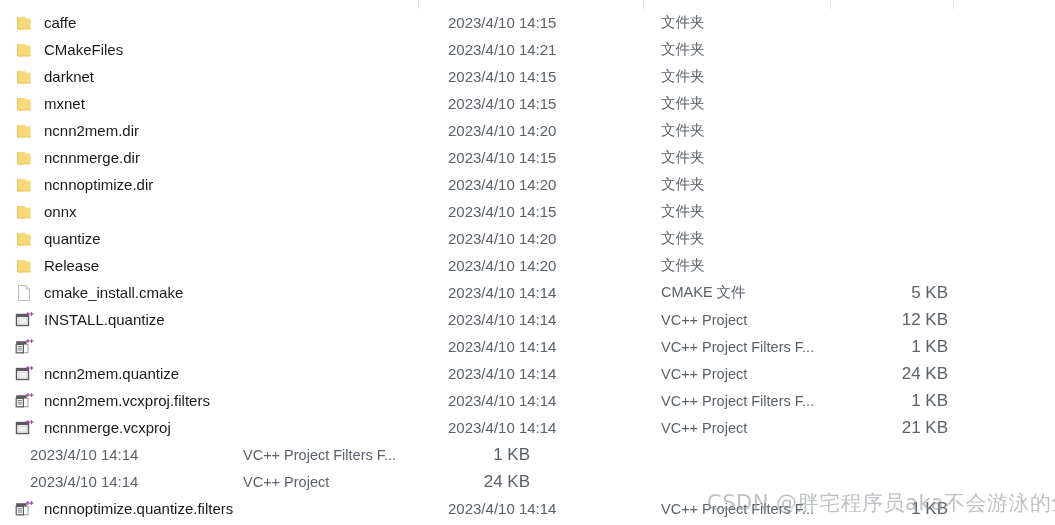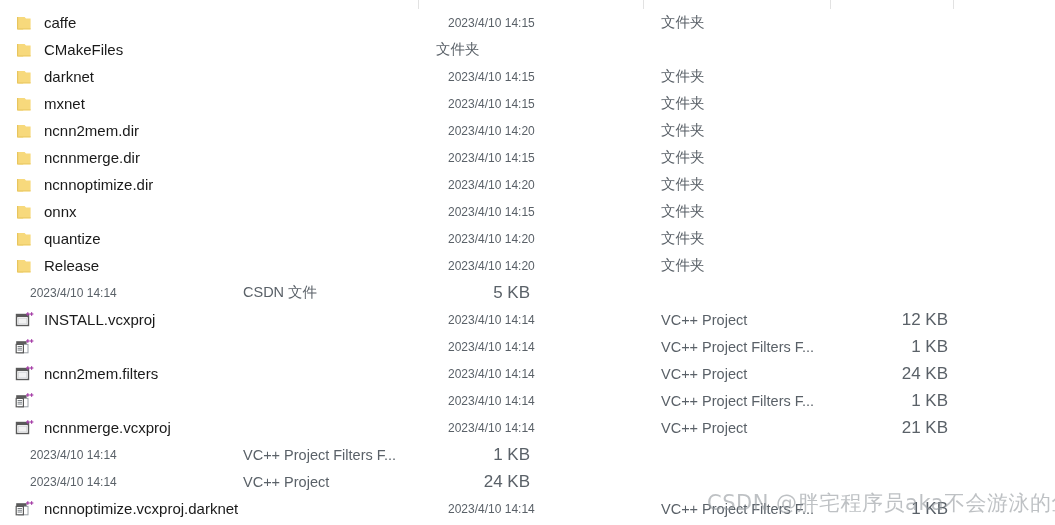--- a/index.html
+++ b/index.html
@@ -58,21 +58,21 @@
     align-items: center;
     padding-left: 14px;
     overflow: hidden;
     white-space: nowrap;
   }
 
   .cell-date {
     width: 225px;
     padding-left: 30px;
     color: #5a6168;
-    font-size: 12px;
+    font-size: 15px;
     white-space: nowrap;
   }
 
   .cell-type {
     width: 187px;
     padding-left: 18px;
     color: #5a6168;
     font-size: 14.5px;
     white-space: nowrap;
     overflow: hidden;
@@ -149,20 +149,21 @@
       <div class="cell-name">
         <span class="icon">
           <svg viewBox="0 0 20 20">
             <path d="M3 4 H9 L10.4 5.6 H9.2 V16.4 H3 Z" fill="#e8c55e"></path>
             <path d="M4.2 4 H10.6 L12 5.6 H16.6 V16.4 H4.2 Z" fill="#f7d97c"></path>
             <path d="M4.2 15 H16.6 V16.4 H4.2 Z" fill="#e8c55e" opacity="0.55"></path>
           </svg>
         </span>
         <span class="name-text">CMakeFiles</span>
       </div>
+      <div class="cell-date">2023/4/10 14:21</div>
       <div class="cell-type">文件夹</div>
       <div class="cell-size"></div>
     </div>
     <div class="row">
       <div class="cell-name">
         <span class="icon">
           <svg viewBox="0 0 20 20">
             <path d="M3 4 H9 L10.4 5.6 H9.2 V16.4 H3 Z" fill="#e8c55e"></path>
             <path d="M4.2 4 H10.6 L12 5.6 H16.6 V16.4 H4.2 Z" fill="#f7d97c"></path>
             <path d="M4.2 15 H16.6 V16.4 H4.2 Z" fill="#e8c55e" opacity="0.55"></path>
@@ -273,38 +274,47 @@
             <path d="M4.2 15 H16.6 V16.4 H4.2 Z" fill="#e8c55e" opacity="0.55"></path>
           </svg>
         </span>
         <span class="name-text">Release</span>
       </div>
       <div class="cell-date">2023/4/10 14:20</div>
       <div class="cell-type">文件夹</div>
       <div class="cell-size"></div>
     </div>
     <div class="row">
-      <div class="cell-date">2023/4/10 14:14</div>
-      <div class="cell-type">CSDN 文件</div>
+      <div class="cell-name">
+        <span class="icon">
+          <svg viewBox="0 0 20 20">
+            <path d="M4.5 2.5 H12 L15.5 6 V17.5 H4.5 Z" fill="#ffffff" stroke="#b8bdc2" stroke-width="1"></path>
+            <path d="M12 2.5 V6 H15.5" fill="none" stroke="#b8bdc2" stroke-width="1"></path>
+          </svg>
+        </span>
+        <span class="name-text">cmake_install.cmake</span>
+      </div>
+      <div class="cell-date">2023/4/10 14:14</div>
+      <div class="cell-type">CMAKE 文件</div>
       <div class="cell-size">5 KB</div>
     </div>
     <div class="row">
       <div class="cell-name">
         <span class="icon">
           <svg viewBox="0 0 20 20">
             <rect x="2.5" y="4.5" width="12" height="11" fill="#ffffff" stroke="#5a5a5a" stroke-width="1.4"></rect>
             <rect x="2.5" y="4.5" width="12" height="2.6" fill="#5a5a5a"></rect>
             <rect x="4.3" y="8.6" width="8.4" height="5.2" fill="#f2f2f2" stroke="#cfd2d5" stroke-width="0.7"></rect>
             <rect x="13.2" y="2.2" width="1.2" height="3.6" fill="#a63fa8"></rect>
             <rect x="12.0" y="3.4" width="3.6" height="1.2" fill="#a63fa8"></rect>
             <rect x="17.0" y="2.2" width="1.2" height="3.6" fill="#a63fa8"></rect>
             <rect x="15.8" y="3.4" width="3.6" height="1.2" fill="#a63fa8"></rect>
           </svg>
         </span>
-        <span class="name-text">INSTALL.vcxproj</span>
+        <span class="name-text">INSTALL.quantize</span>
       </div>
       <div class="cell-date">2023/4/10 14:14</div>
       <div class="cell-type">VC++ Project</div>
       <div class="cell-size">12 KB</div>
     </div>
     <div class="row">
       <div class="cell-name">
         <span class="icon">
           <svg viewBox="0 0 20 20">
             <rect x="2.2" y="4.2" width="10.4" height="3.0" fill="#5a5a5a"></rect>
@@ -330,21 +340,21 @@
           <svg viewBox="0 0 20 20">
             <rect x="2.5" y="4.5" width="12" height="11" fill="#ffffff" stroke="#5a5a5a" stroke-width="1.4"></rect>
             <rect x="2.5" y="4.5" width="12" height="2.6" fill="#5a5a5a"></rect>
             <rect x="4.3" y="8.6" width="8.4" height="5.2" fill="#f2f2f2" stroke="#cfd2d5" stroke-width="0.7"></rect>
             <rect x="13.2" y="2.2" width="1.2" height="3.6" fill="#a63fa8"></rect>
             <rect x="12.0" y="3.4" width="3.6" height="1.2" fill="#a63fa8"></rect>
             <rect x="17.0" y="2.2" width="1.2" height="3.6" fill="#a63fa8"></rect>
             <rect x="15.8" y="3.4" width="3.6" height="1.2" fill="#a63fa8"></rect>
           </svg>
         </span>
-        <span class="name-text">ncnn2mem.filters</span>
+        <span class="name-text">ncnn2mem.quantize</span>
       </div>
       <div class="cell-date">2023/4/10 14:14</div>
       <div class="cell-type">VC++ Project</div>
       <div class="cell-size">24 KB</div>
     </div>
     <div class="row">
       <div class="cell-name">
         <span class="icon">
           <svg viewBox="0 0 20 20">
             <rect x="2.2" y="4.2" width="10.4" height="3.0" fill="#5a5a5a"></rect>
@@ -352,20 +362,21 @@
             <rect x="2.2" y="7.4" width="7.2" height="8.4" fill="#ffffff" stroke="#5a5a5a" stroke-width="1.2"></rect>
             <rect x="3.6" y="9.0" width="4.4" height="0.9" fill="#6d7378"></rect>
             <rect x="3.6" y="10.8" width="4.4" height="0.9" fill="#6d7378"></rect>
             <rect x="3.6" y="12.6" width="4.4" height="0.9" fill="#6d7378"></rect>
             <rect x="13.2" y="2.2" width="1.2" height="3.6" fill="#a63fa8"></rect>
             <rect x="12.0" y="3.4" width="3.6" height="1.2" fill="#a63fa8"></rect>
             <rect x="17.0" y="2.2" width="1.2" height="3.6" fill="#a63fa8"></rect>
             <rect x="15.8" y="3.4" width="3.6" height="1.2" fill="#a63fa8"></rect>
           </svg>
         </span>
+        <span class="name-text">ncnn2mem.vcxproj.filters</span>
       </div>
       <div class="cell-date">2023/4/10 14:14</div>
       <div class="cell-type">VC++ Project Filters F...</div>
       <div class="cell-size">1 KB</div>
     </div>
     <div class="row">
       <div class="cell-name">
         <span class="icon">
           <svg viewBox="0 0 20 20">
             <rect x="2.5" y="4.5" width="12" height="11" fill="#ffffff" stroke="#5a5a5a" stroke-width="1.4"></rect>
@@ -402,21 +413,21 @@
             <rect x="2.2" y="7.4" width="7.2" height="8.4" fill="#ffffff" stroke="#5a5a5a" stroke-width="1.2"></rect>
             <rect x="3.6" y="9.0" width="4.4" height="0.9" fill="#6d7378"></rect>
             <rect x="3.6" y="10.8" width="4.4" height="0.9" fill="#6d7378"></rect>
             <rect x="3.6" y="12.6" width="4.4" height="0.9" fill="#6d7378"></rect>
             <rect x="13.2" y="2.2" width="1.2" height="3.6" fill="#a63fa8"></rect>
             <rect x="12.0" y="3.4" width="3.6" height="1.2" fill="#a63fa8"></rect>
             <rect x="17.0" y="2.2" width="1.2" height="3.6" fill="#a63fa8"></rect>
             <rect x="15.8" y="3.4" width="3.6" height="1.2" fill="#a63fa8"></rect>
           </svg>
         </span>
-        <span class="name-text">ncnnoptimize.vcxproj.darknet</span>
+        <span class="name-text">ncnnoptimize.quantize.filters</span>
       </div>
       <div class="cell-date">2023/4/10 14:14</div>
       <div class="cell-type">VC++ Project Filters F...</div>
       <div class="cell-size">1 KB</div>
     </div>
   </div>
 
 <div id="watermark">CSDN @胖宅程序员aka不会游泳的鱼</div>
 
 </body></html>

